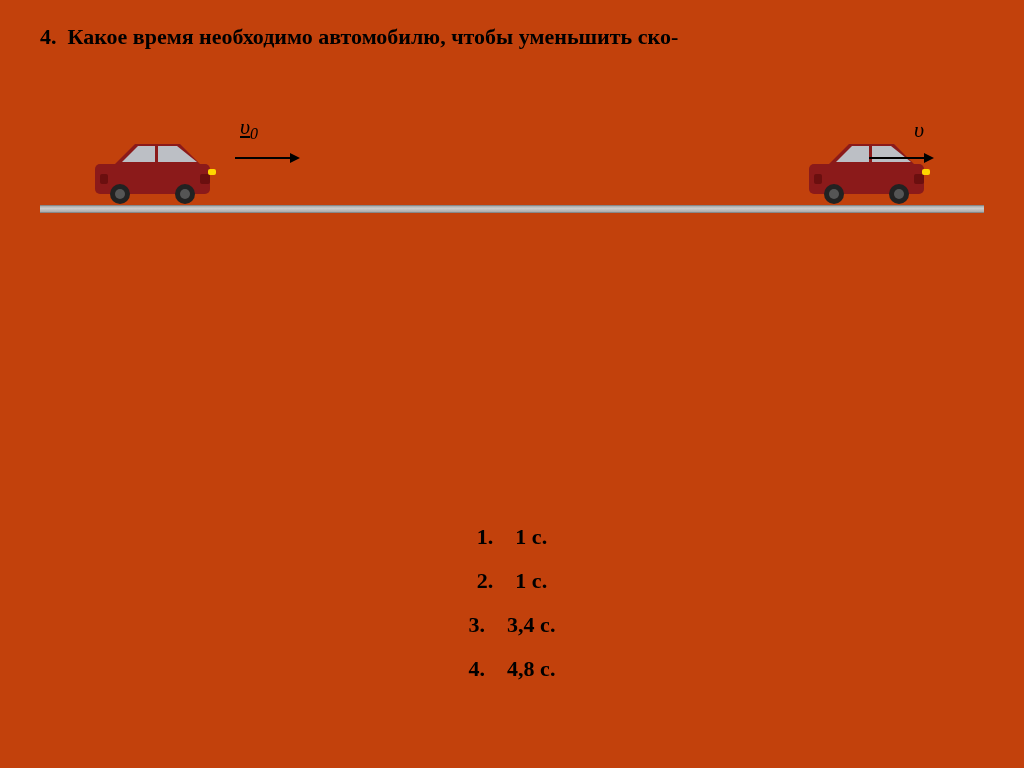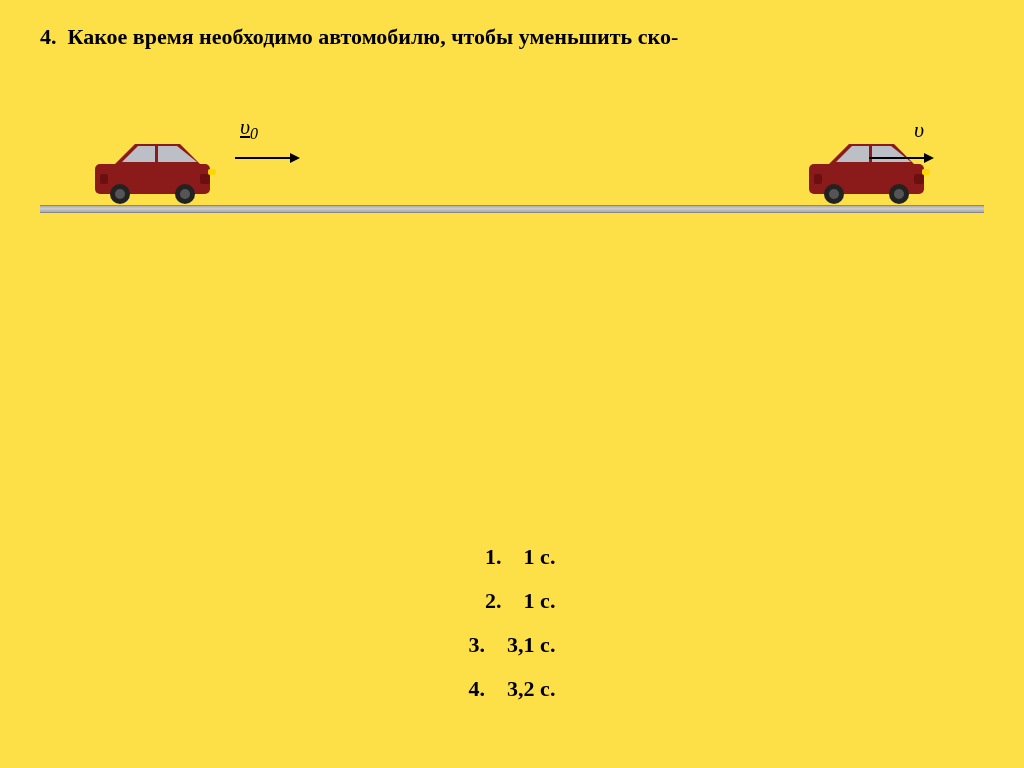--- a/index.html
+++ b/index.html
@@ -8,21 +8,21 @@
       width: 1024px;
       height: 768px;
       background-color: #f5f5dc;
       font-family: 'Times New Roman', Times, serif;
       overflow: hidden;
     }
 
     .page {
       width: 1024px;
       height: 768px;
-      background-color: #fde047;
+      background-color: #c2410c;
       position: relative;
       padding: 20px 40px;
     }
 
     .question-text {
       font-size: 22px;
       font-weight: bold;
       color: #000;
       line-height: 1.5;
       margin-bottom: 10px;
@@ -114,24 +114,24 @@
       width: 0;
       height: 0;
       border-top: 5px solid transparent;
       border-bottom: 5px solid transparent;
       border-left: 10px solid #000;
     }
 
     
     .answers {
       position: absolute;
-      bottom: 48px;
+      bottom: 68px;
       left: 50%;
       transform: translateX(-50%);
-      text-align: right;
+      text-align: center;
     }
 
     .answer-item {
       font-size: 22px;
       font-weight: bold;
       color: #000;
       margin-bottom: 18px;
       font-family: 'Times New Roman', Times, serif;
       white-space: nowrap;
     }
@@ -217,21 +217,21 @@
     <div class="answer-item">
       <span>1.</span>&nbsp;&nbsp;&nbsp;
       <span>1 с.</span>
     </div>
     <div class="answer-item">
       <span>2.</span>&nbsp;&nbsp;&nbsp;
       <span>1 с.</span>
     </div>
     <div class="answer-item">
       <span>3.</span>&nbsp;&nbsp;&nbsp;
-      <span>3,1 с.</span>
+      <span>3,4 с.</span>
     </div>
     <div class="answer-item">
       <span>4.</span>&nbsp;&nbsp;&nbsp;
-      <span>3,2 с.</span>
+      <span>4,8 с.</span>
     </div>
   </div>
 
 </div>
 
 </body></html>

